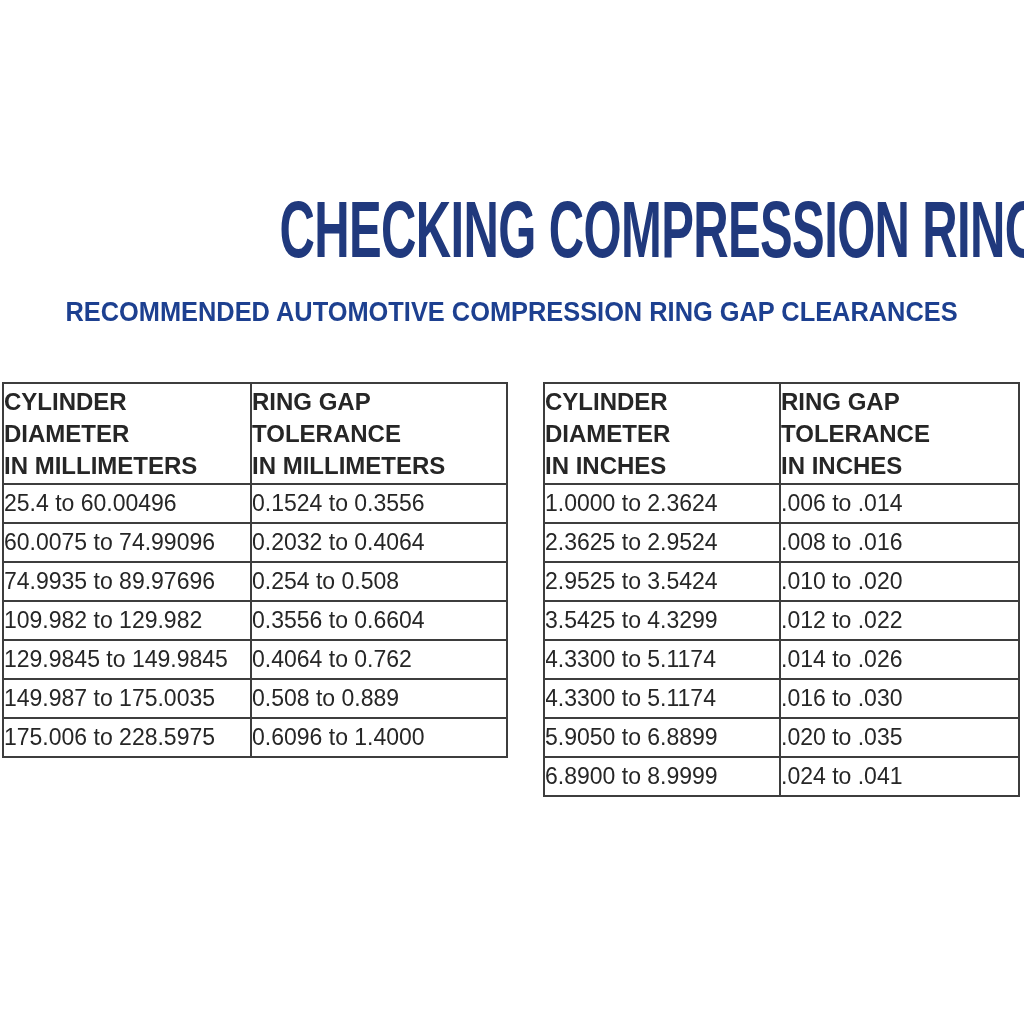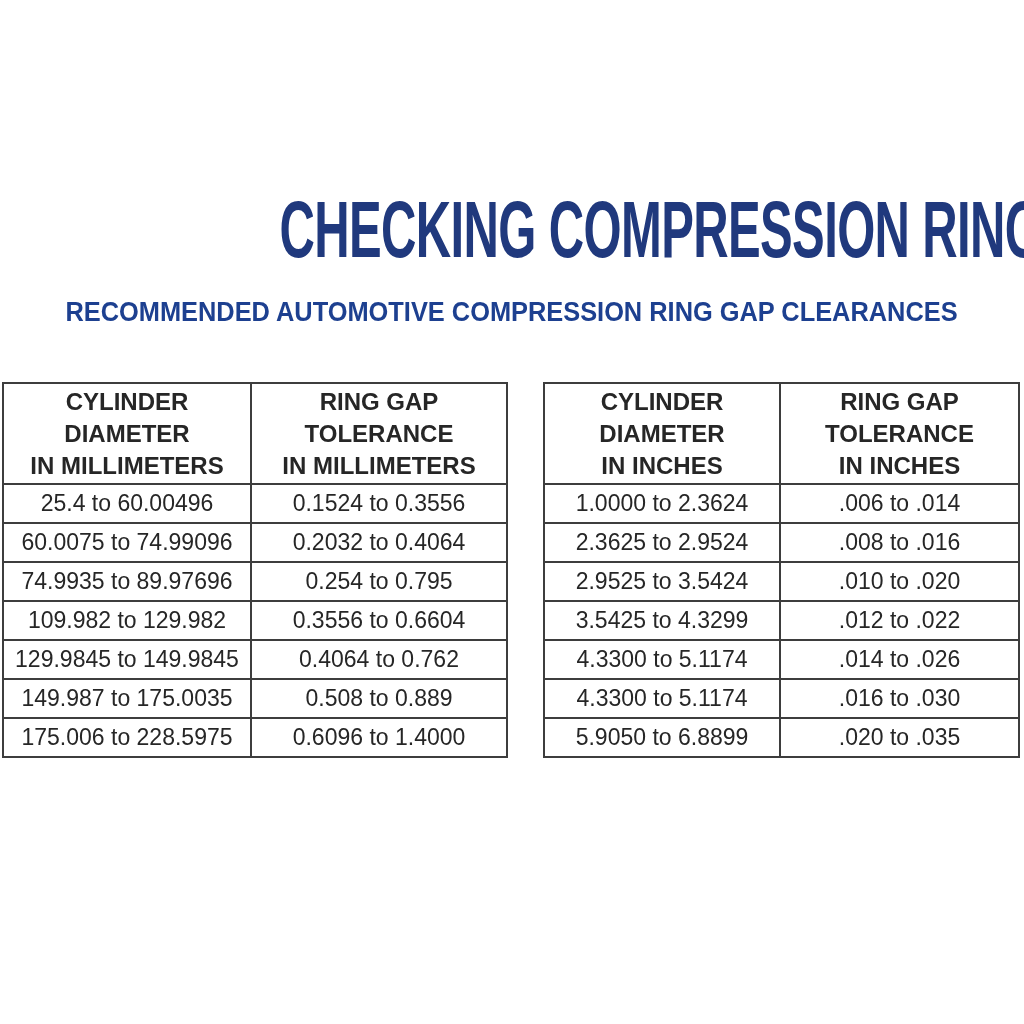--- a/index.html
+++ b/index.html
@@ -64,21 +64,21 @@
     position: absolute;
     top: 382px;
     border-collapse: collapse;
     table-layout: fixed;
     background: var(--page-bg);
   }
   table.tbl-mm { left: 2px;   width: 504px; }
   table.tbl-in { left: 543px; width: 475px; }
   .tbl th, .tbl td {
     border: 2px solid var(--border-color);
-    text-align: center;
+    text-align: left;
     vertical-align: middle;
     color: var(--cell-text-color);
     overflow: hidden;
   }
   .tbl th {
     height: 101px;
     font-size: 24px;
     font-weight: bold;
     line-height: 32px;
     white-space: pre-line;
@@ -119,21 +119,21 @@
       <tr>
         <td>25.4 to 60.00496</td>
         <td>0.1524 to 0.3556</td>
       </tr>
       <tr>
         <td>60.0075 to 74.99096</td>
         <td>0.2032 to 0.4064</td>
       </tr>
       <tr>
         <td>74.9935 to 89.97696</td>
-        <td>0.254 to 0.795</td>
+        <td>0.254 to 0.508</td>
       </tr>
       <tr>
         <td>109.982 to 129.982</td>
         <td>0.3556 to 0.6604</td>
       </tr>
       <tr>
         <td>129.9845 to 149.9845</td>
         <td>0.4064 to 0.762</td>
       </tr>
       <tr>
@@ -184,16 +184,20 @@
         <td>.014 to .026</td>
       </tr>
       <tr>
         <td>4.3300 to 5.1174</td>
         <td>.016 to .030</td>
       </tr>
       <tr>
         <td>5.9050 to 6.8899</td>
         <td>.020 to .035</td>
       </tr>
+      <tr>
+        <td>6.8900 to 8.9999</td>
+        <td>.024 to .041</td>
+      </tr>
     </tbody>
   </table>
 
 </div>
 
 </body></html>

